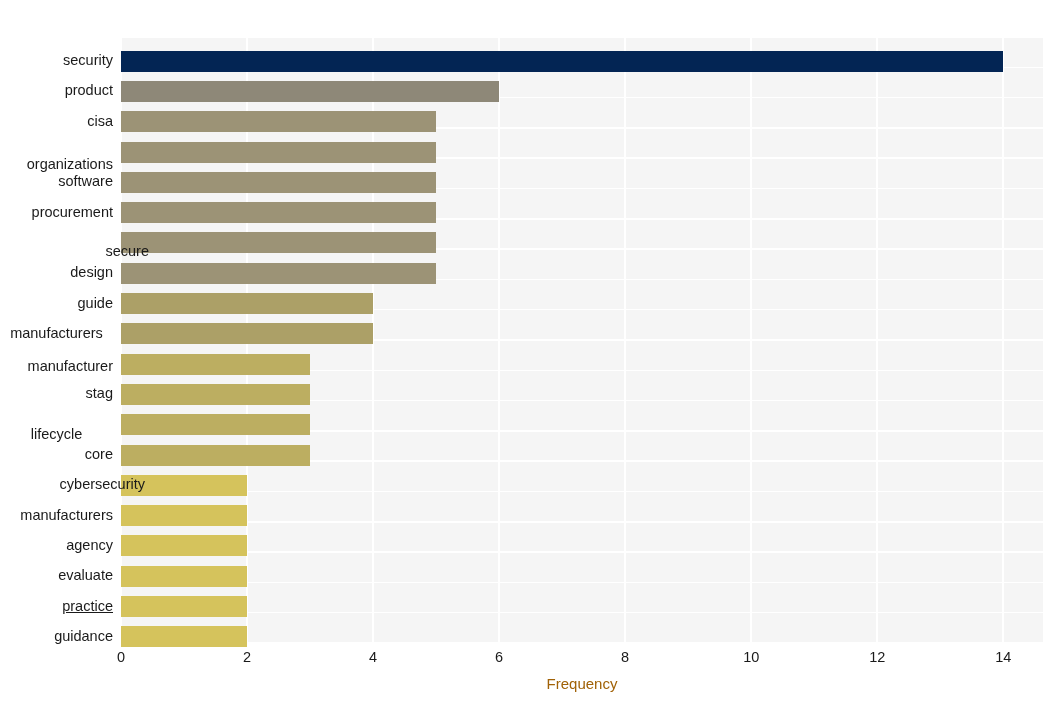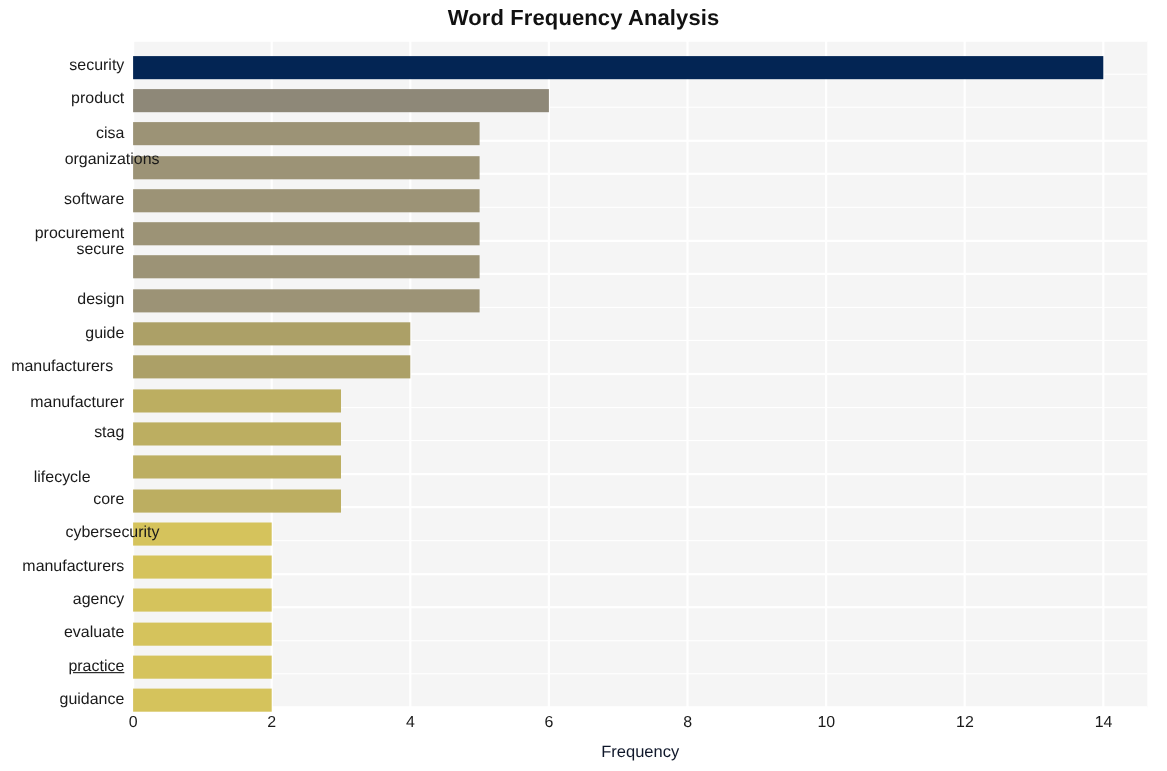--- a/index.html
+++ b/index.html
@@ -97,29 +97,28 @@
     line-height: 1;
   }
 
   #x-axis-label {
     position: absolute;
     left: 121px;
     top: 675px;
     width: 922px;
     text-align: center;
     font-size: 15px;
-    color: #0f172a;
+    color: #a16207;
   }
 </style>
 </head>
 <body>
 
 <div id="chart-root">
 
-  <div id="chart-title">Word Frequency Analysis</div>
 
   <div id="plot-area">
     <div id="gridlines-v">
         <div class="vgrid" style="left: -0.8px;"></div>
         <div class="vgrid" style="left: 125.242px;"></div>
         <div class="vgrid" style="left: 251.285px;"></div>
         <div class="vgrid" style="left: 377.327px;"></div>
         <div class="vgrid" style="left: 503.37px;"></div>
         <div class="vgrid" style="left: 629.412px;"></div>
         <div class="vgrid" style="left: 755.454px;"></div>
@@ -169,24 +168,24 @@
         <div class="bar" title="evaluate: 2" style="width: 126.042px; top: 528.75px; background: rgb(213, 195, 92);"></div>
         <div class="bar" title="practice: 2" style="width: 126.042px; top: 559.05px; background: rgb(213, 195, 92);"></div>
         <div class="bar" title="guidance: 2" style="width: 126.042px; top: 589.35px; background: rgb(213, 195, 92);"></div>
       </div>
   </div>
 
   <div id="y-labels">
       <div class="ytick-abs" style="top: 53.15px;">security</div>
       <div class="ytick-abs" style="top: 83.45px;">product</div>
       <div class="ytick-abs" style="top: 113.75px;">cisa</div>
-      <div class="ytick-abs" style="top: 138px; padding-left: 32px;">organizations</div>
+      <div class="ytick-abs" style="top: 157px;">organizations</div>
       <div class="ytick-abs" style="top: 174.35px;">software</div>
       <div class="ytick-abs" style="top: 204.65px;">procurement</div>
-      <div class="ytick-abs" style="top: 220px;">secure</div>
+      <div class="ytick-abs" style="top: 244px; margin-left: 36px;">secure</div>
       <div class="ytick-abs" style="top: 265.25px;">design</div>
       <div class="ytick-abs" style="top: 295.55px;">guide</div>
       <div class="ytick-abs" style="top: 325.85px; text-align: center;">manufacturers</div>
       <div class="ytick-abs" style="top: 359px;">manufacturer</div>
       <div class="ytick-abs" style="top: 386.45px;">stag</div>
       <div class="ytick-abs" style="top: 427px; text-align: center;">lifecycle</div>
       <div class="ytick-abs" style="top: 447.05px;">core</div>
       <div class="ytick-abs" style="top: 477.35px; margin-left: 32px;">cybersecurity</div>
       <div class="ytick-abs" style="top: 507.65px;">manufacturers</div>
       <div class="ytick-abs" style="top: 537.95px;">agency</div>

